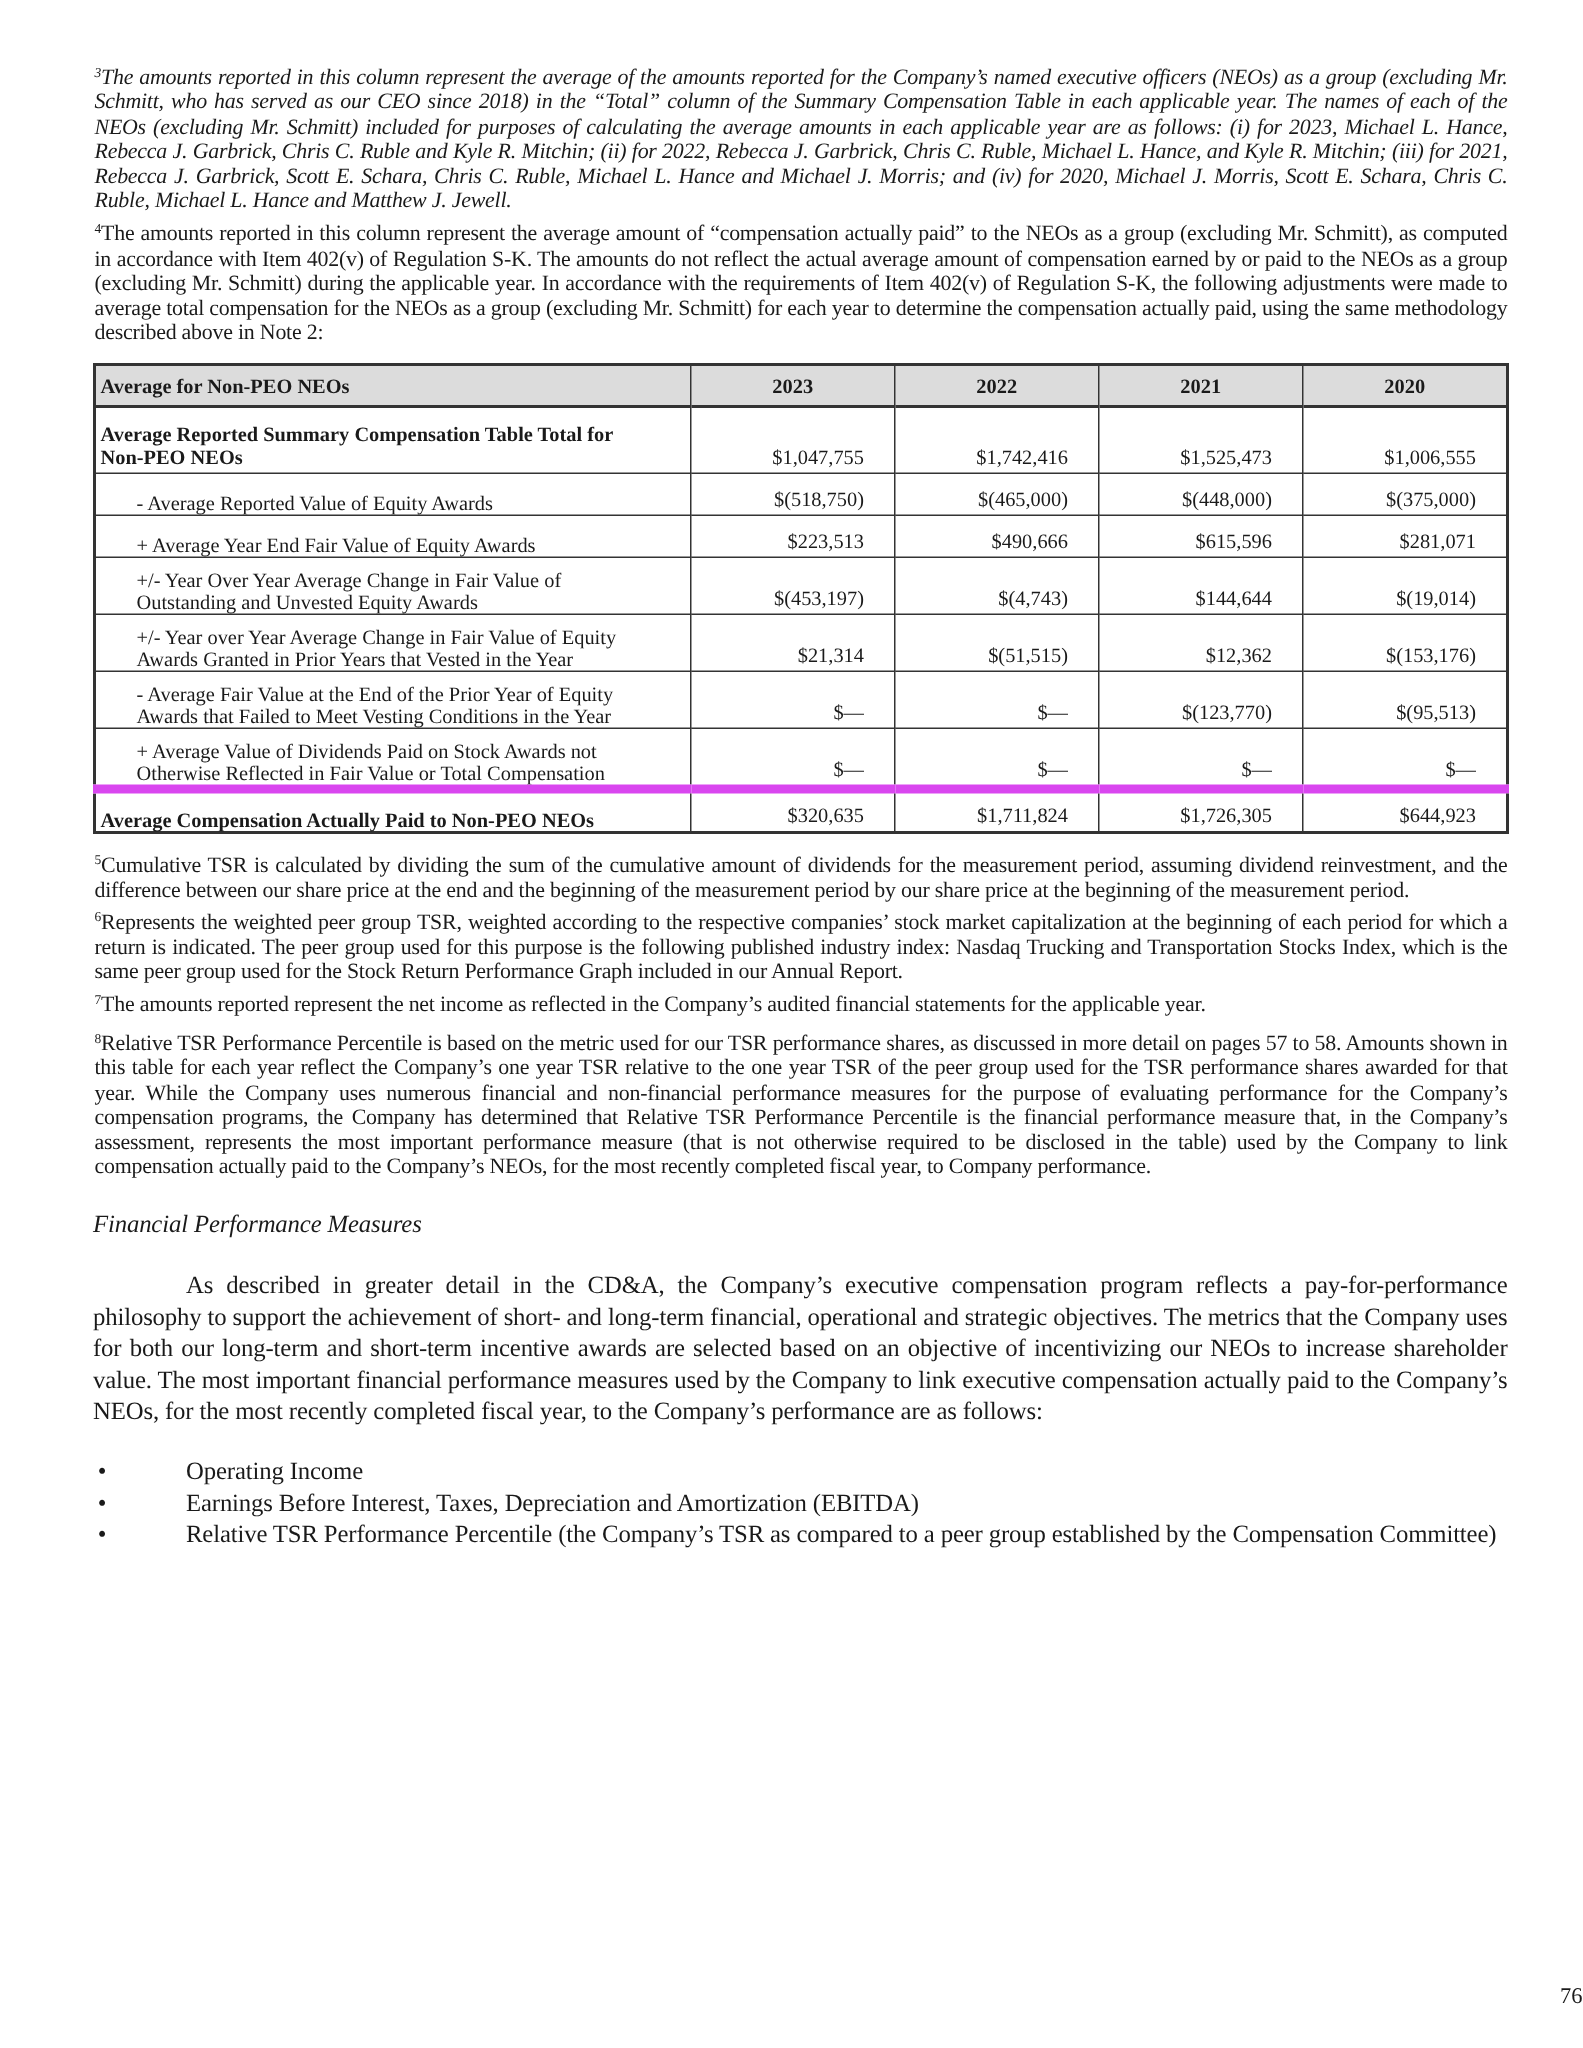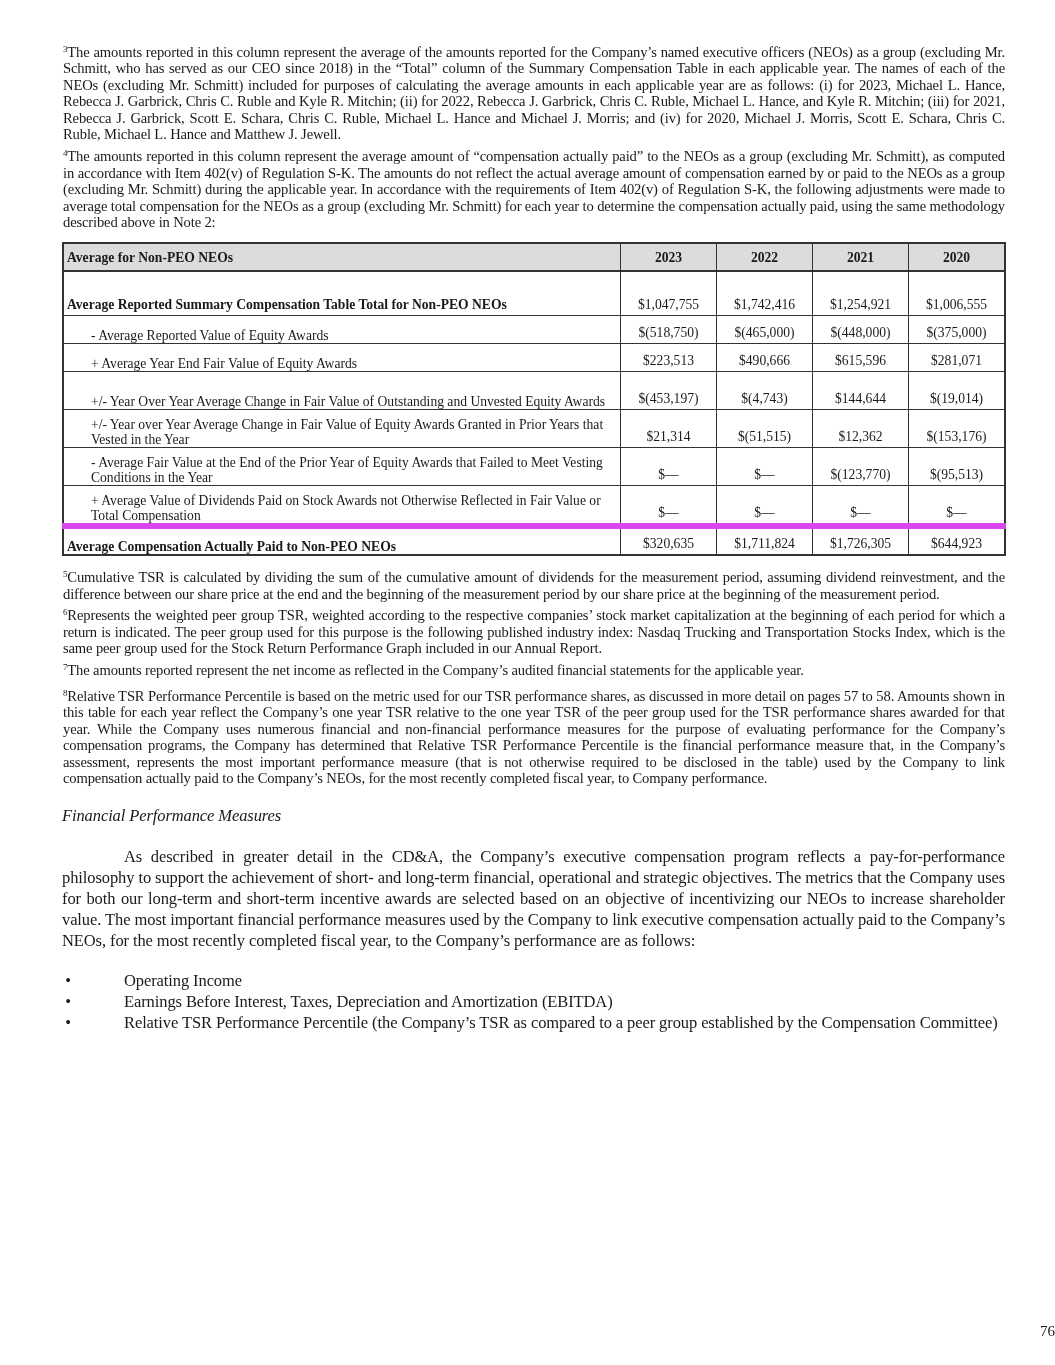--- a/index.html
+++ b/index.html
@@ -26,48 +26,48 @@
       line-height: 16.4px;
       text-align: justify;
       letter-spacing: -0.15px;
       margin: 0 0 5px 0;
     }
     .note sup {
       font-size: 9px;
       vertical-align: 5px;
       line-height: 0;
     }
-    .note.n3 { margin-bottom: 6px; }
+    .note.n3 { margin-bottom: 6px; font-style: italic; }
     .note.n4 { margin-bottom: 12px; }
 
     table.cap {
       border-collapse: collapse;
       width: 944px;
       margin-left: -1px;
       margin-bottom: 12px;
       font-size: 13.6px;
       line-height: 15px;
       border: 2px solid #333;
     }
     table.cap td, table.cap th {
       border: 1px solid #333;
-      padding: 0 0;
+      padding: 0 20px;
     }
     table.cap thead th {
       background: #dcdcdc;
       font-weight: bold;
       height: 26px;
       border-bottom: 2px solid #333;
     }
     table.cap thead th.label { text-align: left; padding-left: 3px; }
     table.cap thead th.year { text-align: center; width: 95px; }
     table.cap td.label { text-align: left; vertical-align: bottom; }
     table.cap td.label.bold { font-weight: bold; padding-left: 3px; }
     table.cap td.label.indent { padding-left: 27px; margin-left: 15px; }
-    table.cap td.val { text-align: center; vertical-align: bottom; padding-bottom: 3px; }
+    table.cap td.val { text-align: right; vertical-align: bottom; padding-bottom: 3px; }
     table.cap tr.r-first td { height: 40px; padding-bottom: 3px; font-family: Liberation Serif, serif; }
     table.cap tr.r-single td { height: 24px; }
     table.cap tr.r-double td { height: 34px; }
     table.cap tr.r-last td { height: 22px; border-top: 6px solid #d946ef; }
     table.cap tr.r-last td.label { font-weight: bold; }
 
     .note.n5 { margin-top: 13px; }
     .note.n7 { margin-bottom: 10px; }
     .note.n8 { margin-bottom: 20px; }
 
@@ -131,21 +131,21 @@
         <th class="year">2022</th>
         <th class="year">2021</th>
         <th class="year">2020</th>
       </tr>
     </thead>
     <tbody>
       <tr class="r-first">
         <td class="label bold">Average Reported Summary Compensation Table Total for Non-PEO NEOs</td>
         <td class="val">$1,047,755</td>
         <td class="val">$1,742,416</td>
-        <td class="val">$1,254,921</td>
+        <td class="val">$1,525,473</td>
         <td class="val">$1,006,555</td>
       </tr>
       <tr class="r-single">
         <td class="label indent">- Average Reported Value of Equity Awards</td>
         <td class="val">$(518,750)</td>
         <td class="val">$(465,000)</td>
         <td class="val">$(448,000)</td>
         <td class="val">$(375,000)</td>
       </tr>
       <tr class="r-single">

